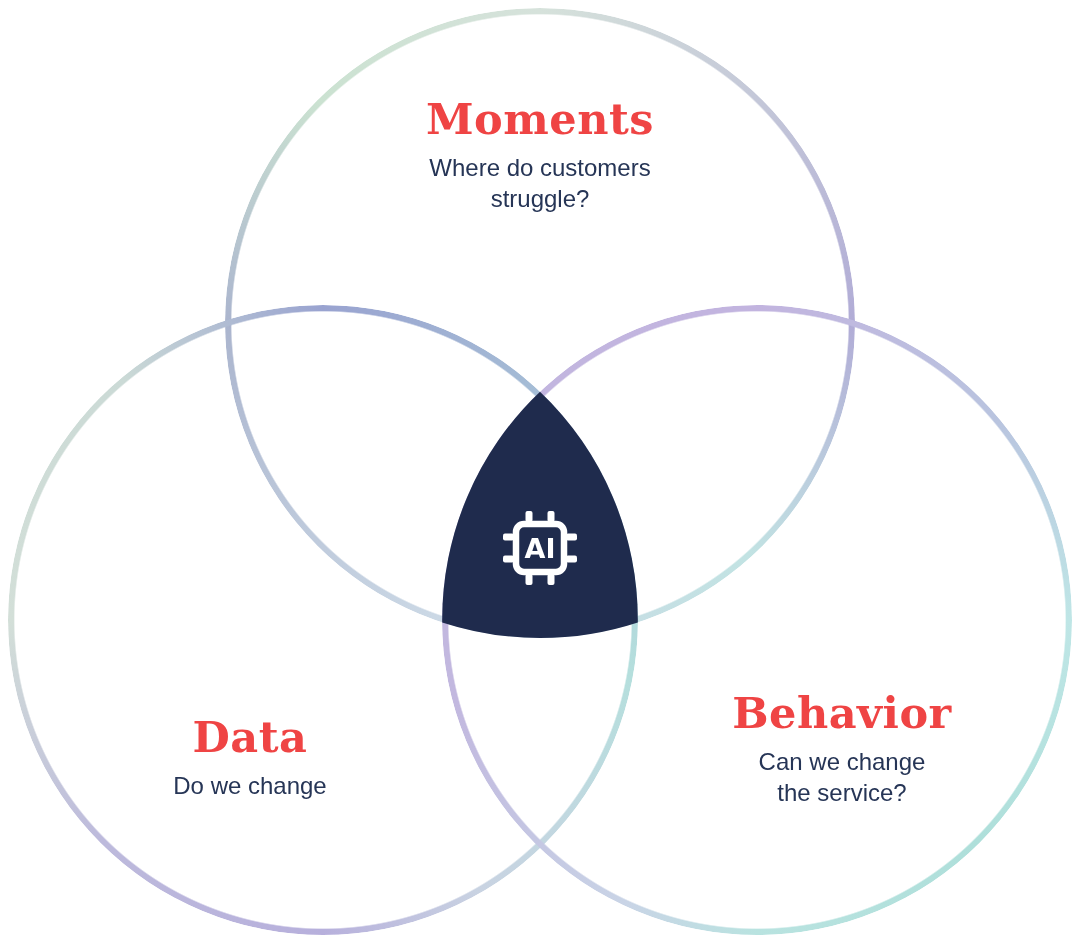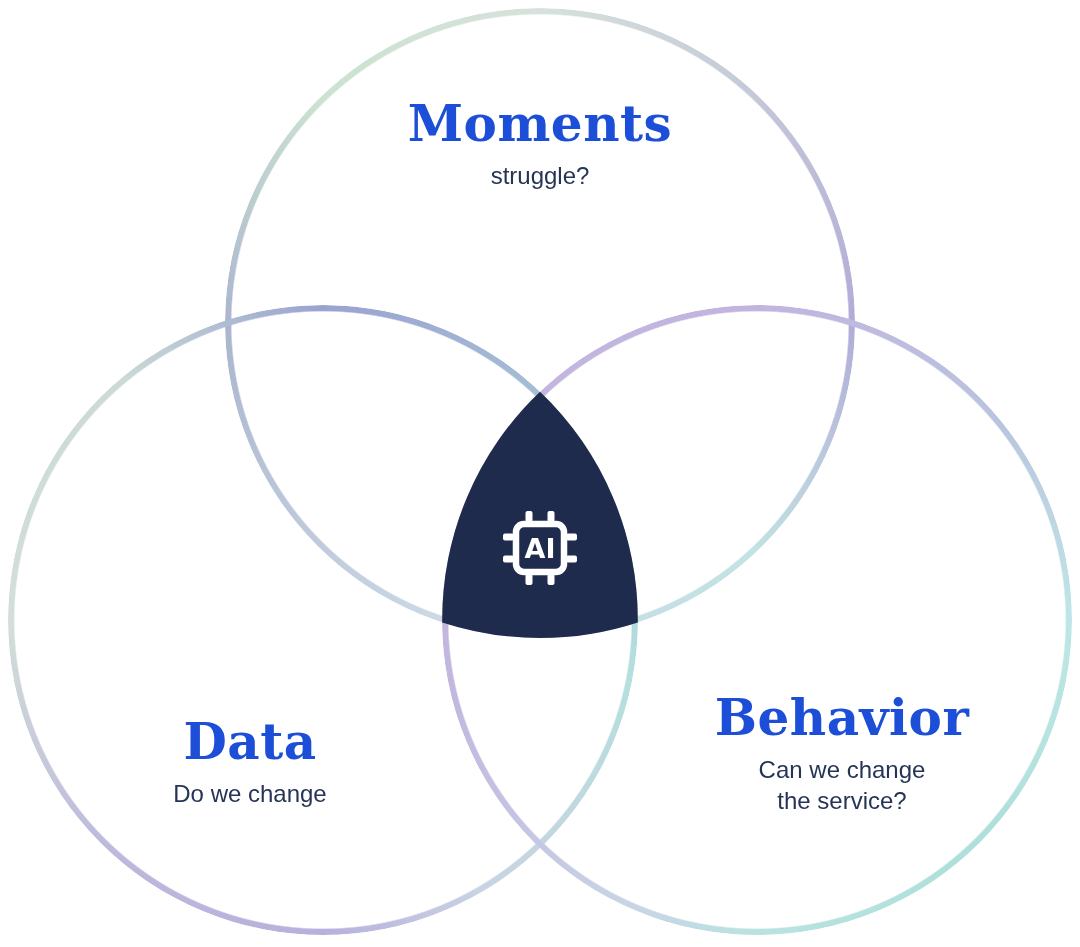--- a/index.html
+++ b/index.html
@@ -30,23 +30,23 @@
   
   .label{
     position:absolute;
     text-align:center;
     color:#1F2B4D;
     transform:translateX(-50%);
   }
   .label .title{
     font-family:"DejaVu Serif","Liberation Serif",serif;
     font-weight:bold;
-    font-size:50px;
+    font-size:43px;
     line-height:1.1;
-    color:#1d4ed8;
+    color:#ef4444;
     letter-spacing:0.5px;
   }
   .label .question{
     margin-top:9px;
     font-size:24px;
     line-height:31px;
     color:#263556;
   }
   .label-moments { left:540px; top:96px;  }
   .label-data    { left:250px; top:714px; }
@@ -79,20 +79,21 @@
 
       <rect x="516" y="524" width="48" height="48" rx="8" fill="none" stroke="#FFFFFF" stroke-width="6.5"></rect>
 
       <text x="540" y="558" text-anchor="middle" font-family="DejaVu Sans, sans-serif" font-size="27" font-weight="bold" fill="#FFFFFF">AI</text>
     </g>
   </svg>
 
   <div class="label label-moments">
     <div class="title">Moments</div>
     <div class="question">
+      <div>Where do customers</div>
       <div>struggle?</div>
     </div>
   </div>
 
   <div class="label label-data">
     <div class="title">Data</div>
     <div class="question">
       <div>Do we change</div>
     </div>
   </div>

